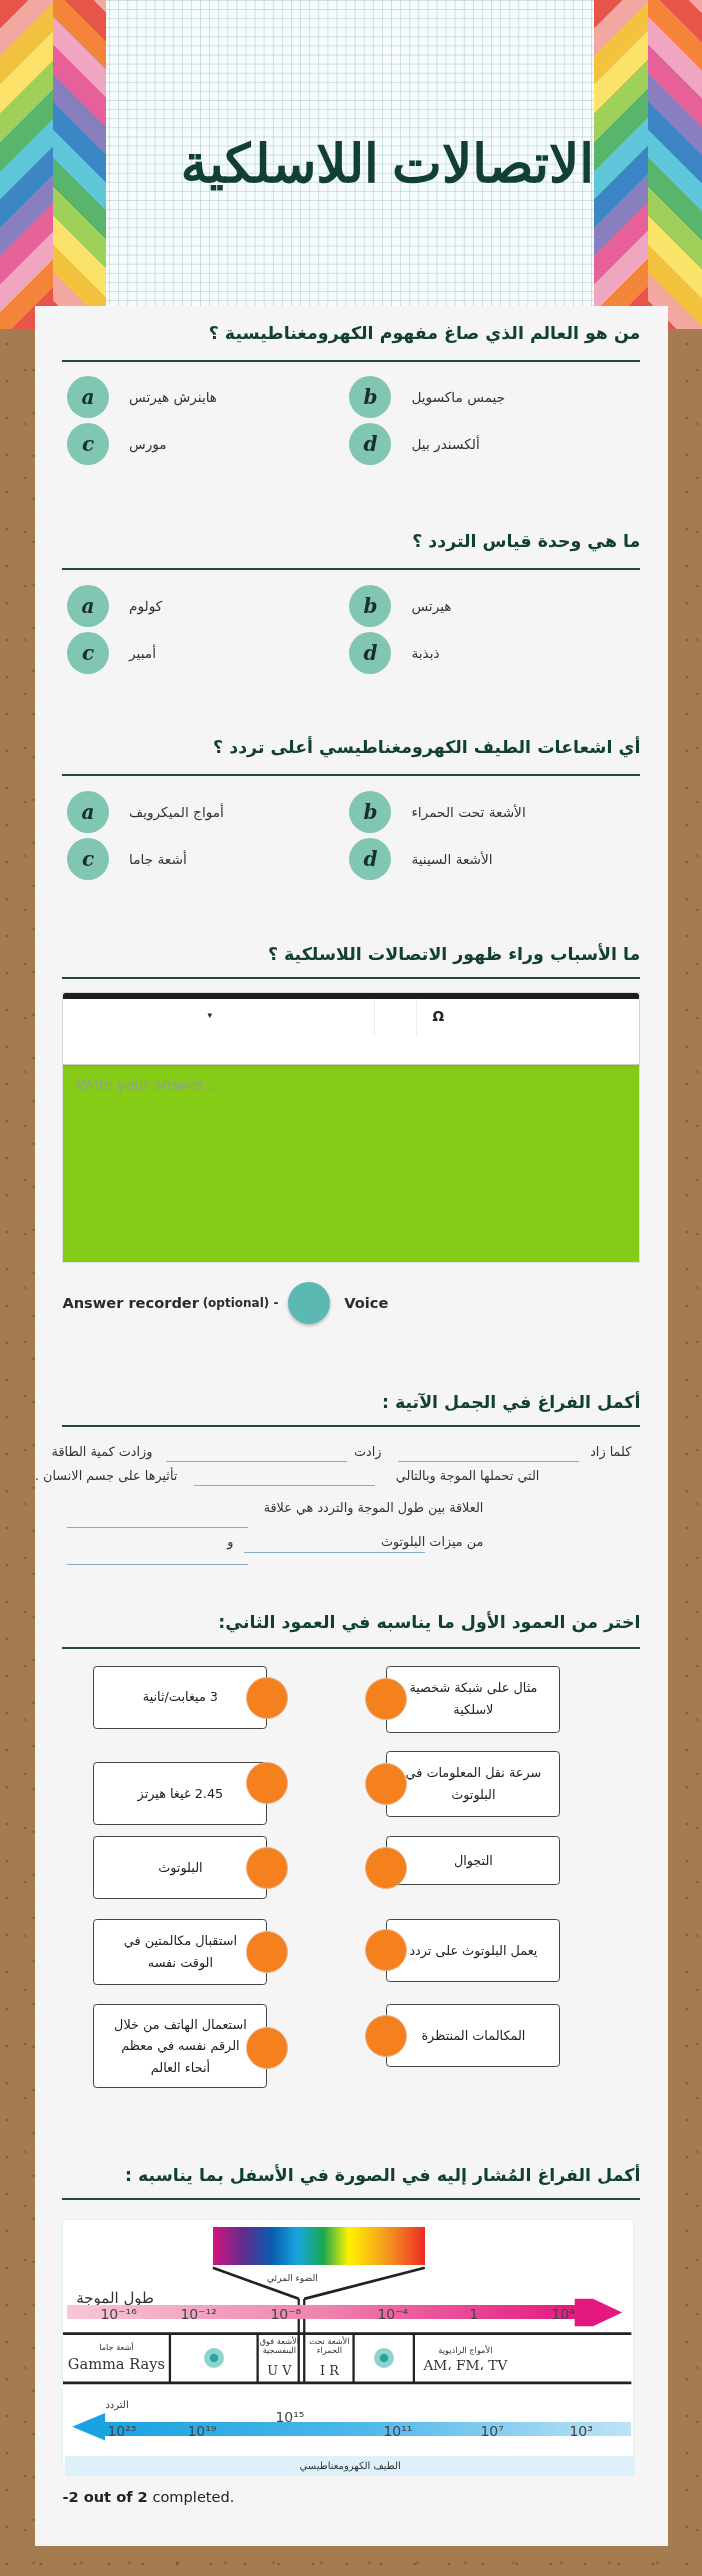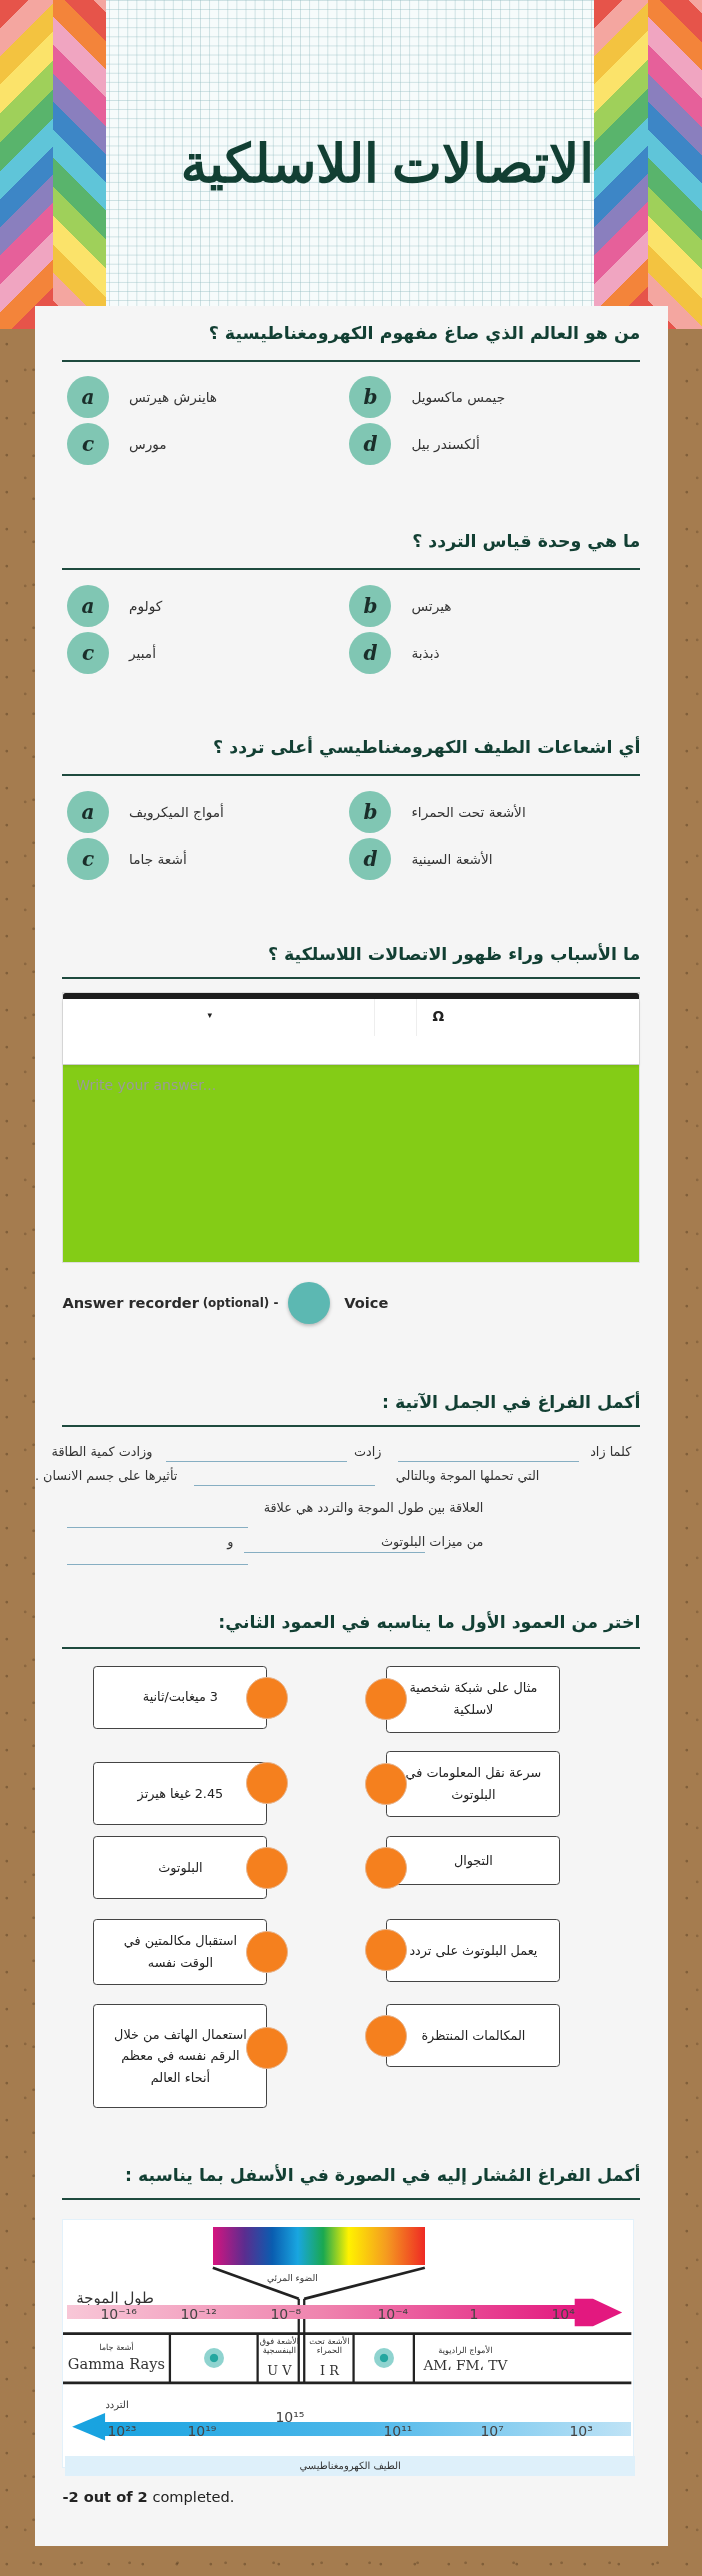--- a/index.html
+++ b/index.html
@@ -289,21 +289,21 @@
       <div class="mdot" style="left:303px;top:366px;"></div>
 
       <div class="mbox" style="left:31px;top:16.5px;width:174px;height:63px;">3 ميغابت/ثانية</div>
       <div class="mdot" style="left:184px;top:27.4px;"></div>
       <div class="mbox" style="left:31px;top:102px;width:174px;height:63px;margin-top:11px;">2.45 غيغا هيرتز</div>
       <div class="mdot" style="left:184px;top:113px;"></div>
       <div class="mbox" style="left:31px;top:187px;width:174px;height:63px;">البلوتوث</div>
       <div class="mdot" style="left:184px;top:198px;"></div>
       <div class="mbox" style="left:31px;top:270px;width:174px;height:66px;">استقبال مكالمتين في الوقت نفسه</div>
       <div class="mdot" style="left:184px;top:282px;"></div>
-      <div class="mbox" style="left:31px;top:355px;width:174px;height:104px;">استعمال الهاتف من خلال الرقم نفسه في معظم أنحاء العالم</div>
+      <div class="mbox" style="left:31px;top:355px;width:174px;height:84px;">استعمال الهاتف من خلال الرقم نفسه في معظم أنحاء العالم</div>
       <div class="mdot" style="left:184px;top:378px;"></div>
     </div>
   </div>
 
   <div class="section" style="top:1856px;">
     <div class="q-title">أكمل الفراغ المُشار إليه في الصورة في الأسفل بما يناسبه :</div>
     <div class="q-rule" style="margin-top:9.1px;"></div>
     <div style="position:relative;margin-top:18.3px;height:265px;">
       <div class="diagram">
         <div class="visible-bar"></div>

